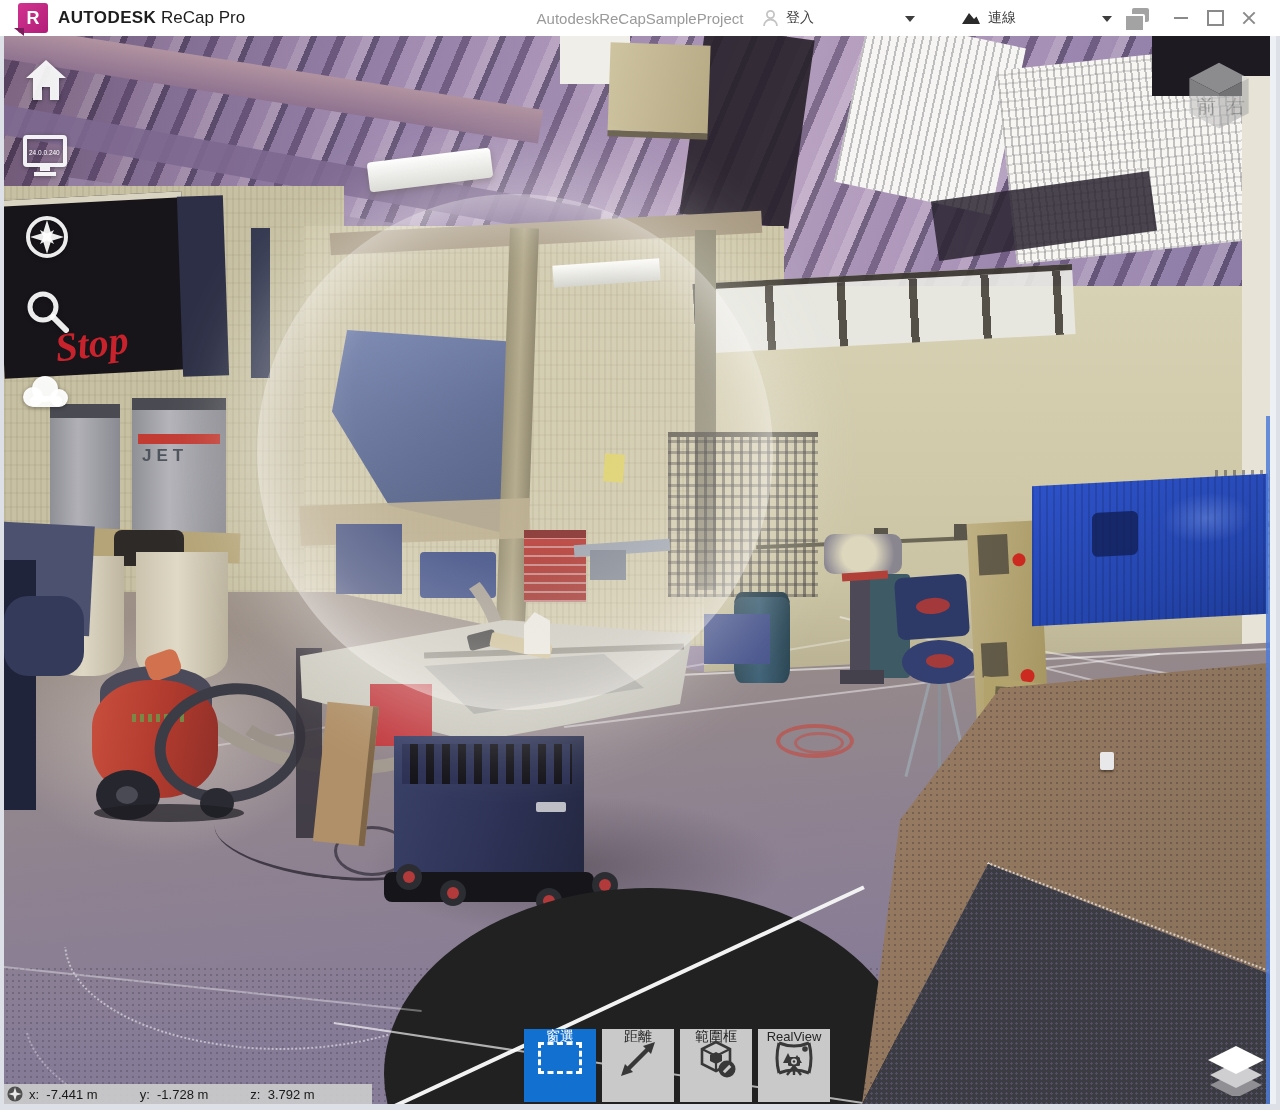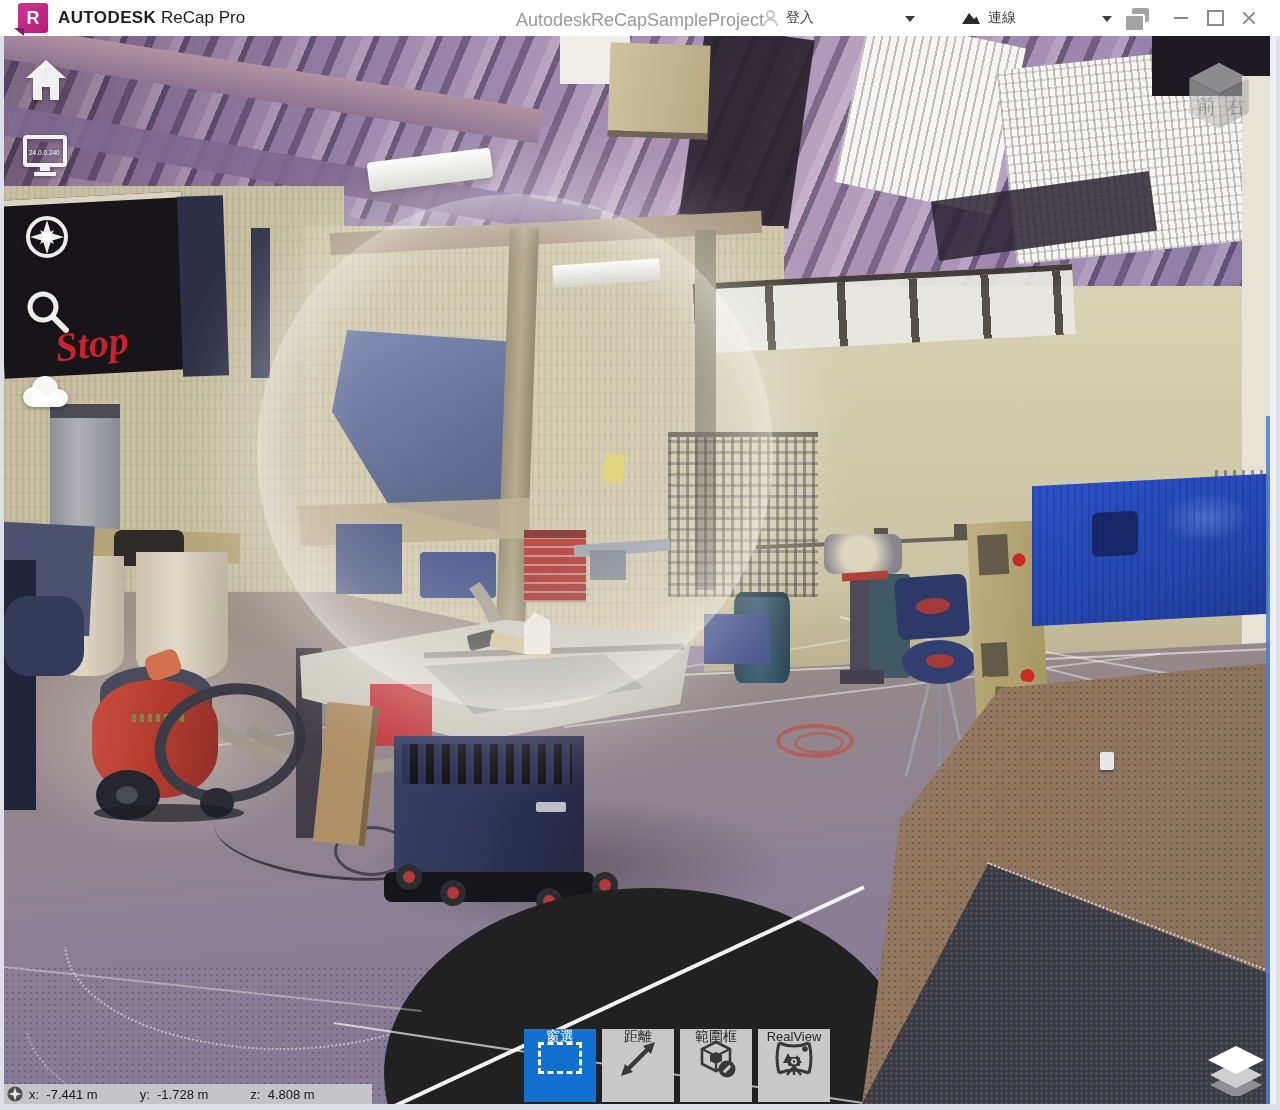--- a/index.html
+++ b/index.html
@@ -6,21 +6,21 @@
   body{font-family:"Liberation Sans",sans-serif;background:#50505a;}
   .app{position:relative;width:1280px;height:1110px;background:#dde1e7;overflow:hidden;}
   .ab{position:absolute;}
   .full{position:absolute;inset:0;}
   
   .titlebar{position:absolute;top:0;left:0;width:1280px;height:36px;background:#ffffff;z-index:60;}
   .logo{position:absolute;left:18px;top:3px;width:30px;height:30px;background:linear-gradient(135deg,#d1338f,#b21d79);border-radius:3px;display:flex;align-items:center;justify-content:center;color:#fff;font-weight:bold;font-size:18px;}
   .logo:after{content:"";position:absolute;left:-4px;bottom:-3px;border-style:solid;border-width:0 10px 8px 0;border-color:transparent #7d1d5e transparent transparent;}
   .brand{position:absolute;left:58px;top:8px;font-size:17px;color:#1d1d1d;white-space:nowrap;}
   .brand b{font-weight:800;letter-spacing:.4px;}
-  .projname{position:absolute;left:0;right:0;top:10px;text-align:center;font-size:18px;color:#9a9a9a;}
+  .projname{position:absolute;left:0;right:0;top:10px;text-align:center;font-size:15px;color:#9a9a9a;}
   .tb-item{position:absolute;top:9px;font-size:14px;color:#3c3c3c;}
   .caret{position:absolute;top:16px;width:0;height:0;border-left:5px solid transparent;border-right:5px solid transparent;border-top:6px solid #3d3d3d;}
   .winbtn{position:absolute;top:8px;width:22px;height:20px;display:flex;align-items:center;justify-content:center;}
   .chatic{position:absolute;top:8px;width:30px;height:22px;}
   .chatic .b1{position:absolute;left:8px;top:0;width:17px;height:14px;background:#a3a3a3;border-radius:2px;}
   .chatic .b2{position:absolute;left:0;top:6px;width:17px;height:14px;background:#a3a3a3;border:2px solid #fff;border-radius:2px;}
   
   .viewport{position:absolute;left:4px;top:36px;width:1272px;height:1068px;overflow:hidden;background:#9a8ca3;}
   .vtex{background-image:repeating-linear-gradient(90deg,rgba(110,100,70,.10) 0 2px,transparent 2px 6px),repeating-linear-gradient(0deg,rgba(110,100,70,.07) 0 2px,transparent 2px 14px);}
   .speck{background-image:radial-gradient(rgba(35,30,45,.5) 1px,transparent 1.4px);background-size:6px 6px;}
@@ -193,20 +193,24 @@
     <div class="ab" style="left:1078px;top:688px;width:150px;height:16px;background:#3c382e;transform:rotate(4deg);"></div>
     <div class="ab" style="left:990px;top:660px;width:280px;height:40px;background:#262620;opacity:.5;transform:rotate(4deg);"></div>
 
     <div class="ab" style="left:1028px;top:444px;width:236px;height:140px;background:linear-gradient(160deg,#2d52c8,#2445ad 70%,#1e3c9a);transform:skewY(-3deg);">
       <div class="ab" style="left:60px;top:30px;width:46px;height:44px;background:#121f55;opacity:.8;border-radius:6px;"></div>
       <div class="ab" style="left:130px;top:16px;width:90px;height:50px;background:radial-gradient(closest-side,rgba(110,140,220,.55),transparent);"></div>
       <div class="full" style="background-image:repeating-linear-gradient(90deg,rgba(20,30,80,.35) 0 2px,transparent 2px 7px);opacity:.6;"></div>
     </div>
 
     <div class="ab" style="left:46px;top:368px;width:70px;height:126px;background:linear-gradient(90deg,#8f8f96,#b0b0b6 40%,#8a8a92);border-top:14px solid #4a4a52;"></div>
+    <div class="ab" style="left:128px;top:362px;width:94px;height:140px;background:linear-gradient(90deg,#8f8f96,#b4b4ba 40%,#88888f);border-top:12px solid #4a4a52;">
+      <div class="ab" style="left:6px;top:24px;width:82px;height:10px;background:#c23c34;"></div>
+      <span class="ab" style="left:10px;top:36px;color:#4e545c;font-weight:bold;font-size:17px;letter-spacing:5px;">JET</span>
+    </div>
     <div class="ab" style="left:40px;top:494px;width:196px;height:30px;background:#b5a477;transform:rotate(2deg);"></div>
     <div class="ab" style="left:110px;top:494px;width:70px;height:36px;background:#2e2a28;border-radius:8px;"></div>
     <div class="ab" style="left:46px;top:520px;width:74px;height:120px;background:linear-gradient(90deg,#cbc3ae,#ded7c4 45%,#beb6a0);border-radius:0 0 40% 40%/0 0 18% 18%;"></div>
     <div class="ab" style="left:132px;top:516px;width:92px;height:128px;background:linear-gradient(90deg,#cbc3ae,#e0d9c6 45%,#bab29c);border-radius:0 0 40% 40%/0 0 18% 18%;"></div>
     <div class="ab" style="left:140px;top:470px;width:340px;height:240px;border:13px solid transparent;border-bottom-color:#a29a8f;border-right-color:#a29a8f;border-radius:50%;transform:rotate(12deg);"></div>
     <div class="ab" style="left:210px;top:560px;width:140px;height:130px;border:12px solid transparent;border-bottom-color:#9b9389;border-radius:50%;transform:rotate(-8deg);"></div>
 
     <div class="ab" style="left:-4px;top:488px;width:92px;height:110px;background:#4c516f;transform:rotate(3deg);"></div>
     <div class="ab" style="left:-4px;top:524px;width:36px;height:250px;background:#20243a;"></div>
     <div class="ab" style="left:0;top:560px;width:80px;height:80px;background:#343a5a;border-radius:30%;"></div>
@@ -353,21 +357,21 @@
       <span>x:</span>
         <span>&nbsp;&nbsp;</span>
       <span>-7.441 m</span>
       <span style="width:42px;"></span>
       <span>y:</span>
         <span>&nbsp;&nbsp;</span>
       <span>-1.728 m</span>
       <span style="width:42px;"></span>
       <span>z:</span>
         <span>&nbsp;&nbsp;</span>
-      <span>4.808 m</span>
+      <span>3.792 m</span>
     </div>
 
     <svg class="ab" style="left:1200px;top:1002px;z-index:46;cursor:pointer;" width="64" height="58" viewBox="0 0 64 58">
       <polygon points="32,34 58,47 32,60 6,47" fill="#8f8f94"></polygon>
       <polygon points="32,24 58,37 32,50 6,37" fill="#cfcfd2"></polygon>
       <polygon points="32,8 60,22 32,36 4,22" fill="#ffffff"></polygon>
     </svg>
 
   </div>
 </div>

